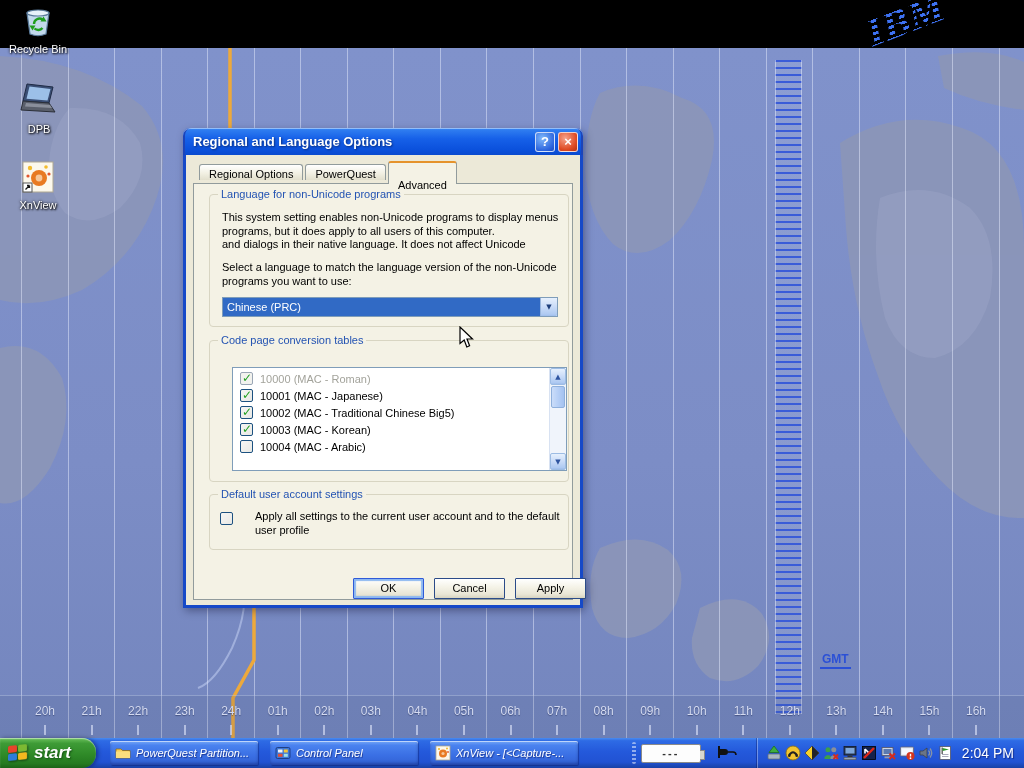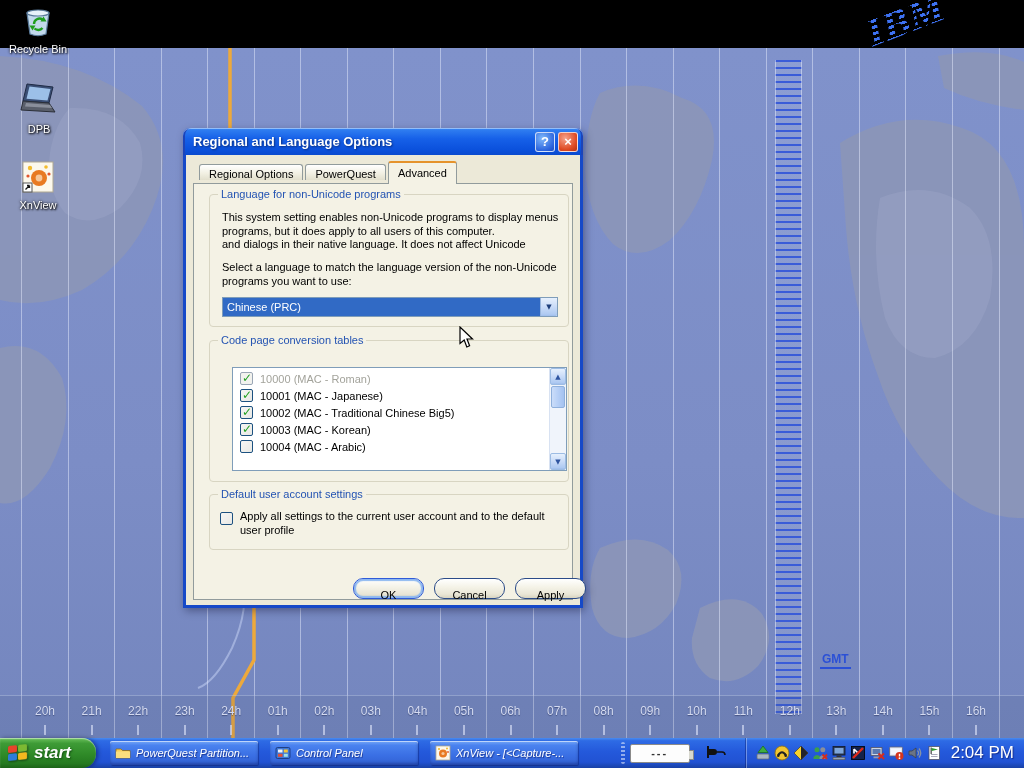--- a/index.html
+++ b/index.html
@@ -45,21 +45,21 @@
     display:flex; align-items:center; justify-content:center; color:#fff; font-weight:bold; font-size:13px; cursor:default; }
   .cap-help { background:radial-gradient(circle at 35% 30%, #7FB8FA, #2E66DE 70%, #1B4BC0); }
   .cap-close { background:radial-gradient(circle at 35% 30%, #F6A38B, #DE4A23 65%, #B23010); }
 
   .dlg-body { position:absolute; left:0; top:27px; width:400px; height:453px; background:#ECE9D8;
     border:3px solid #1649C8; border-top:none; padding:9px 7px; }
 
   .tabs { position:relative; display:flex; margin-left:6px; z-index:2; }
   .tab { height:16px; padding:3px 9px 0 9px; margin-right:2px; font-size:11px;
     background:linear-gradient(180deg,#FFFFFF,#F2F0E3 55%,#E2DFCD); border:1px solid #919B9C; border-bottom:none; border-radius:3px 3px 0 0; }
-  .tab.active { height:23px; margin-top:-3px; padding-top:4px; background:#F4F2E5; border-top:2px solid #E5932C; position:relative; top:0; z-index:3; }
+  .tab.active { height:23px; margin-top:-3px; padding-top:16px; background:#F4F2E5; border-top:2px solid #E5932C; position:relative; top:0; z-index:3; }
 
   .page { position:relative; margin-top:-1px; height:417px; background:#F4F2E5; border:1px solid #919B9C; }
 
   .group { position:absolute; border:1px solid #D8D5C2; border-radius:4px; }
   .group > .glabel { position:absolute; top:-7px; left:8px; background:#F4F2E5; padding:0 3px; color:#2353B2; font-size:11px; }
   #group-nonunicode { left:15px; top:10px; width:360px; height:133px; }
   #group-codepage  { left:15px; top:156px; width:360px; height:142px; }
   #group-useracct  { left:15px; top:310px; width:360px; height:56px; }
 
   .para { position:absolute; left:12px; line-height:13.5px; }
@@ -82,25 +82,25 @@
   .lrow.disabled .ltext { color:#A3A39B; }
 
   .vscroll { width:17px; background:#F0F4FB; border-left:1px solid #D8E2F2; display:flex; flex-direction:column; }
   .sbtn { height:17px; background:linear-gradient(180deg,#E6F0FD,#CCDDF8 45%,#AFCAF2 90%,#9FBDEB); border:1px solid #9DBCE4; border-radius:2px;
     display:flex; align-items:center; justify-content:center; color:#2F55A0; font-size:7px; font-family:"DejaVu Sans",sans-serif; }
   .sthumb { height:22px; margin:1px 1px; background:linear-gradient(90deg,#CBDDF9,#B6CFF6 50%,#A4C2F0); border:1px solid #8FB0DC; border-radius:2px; }
   .strack { flex:1; }
 
   .chkline { position:absolute; left:10px; top:15px; display:flex; }
   .chkline .cb { margin-top:2px; }
-  .chkline .ctext { margin-left:7px; line-height:13.5px; }
+  .chkline .ctext { margin-left:22px; line-height:13.5px; }
 
   .btn-row { position:absolute; left:0; top:394px; width:100%; height:22px; }
-  .xp-btn { position:absolute; width:71px; height:21px; border:1px solid #2B4B88; border-radius:10px;
-    background:linear-gradient(180deg,#FFFFFF,#F4F2E6 45%,#E9E6D6 80%,#D8D4C0); font-size:11px; text-align:center; padding-top:10px; }
+  .xp-btn { position:absolute; width:71px; height:21px; border:1px solid #2B4B88; border-radius:1px;
+    background:linear-gradient(180deg,#FFFFFF,#F4F2E6 45%,#E9E6D6 80%,#D8D4C0); font-size:11px; text-align:center; padding-top:3px; }
   .xp-btn.focused { box-shadow:inset 0 0 1px 2px #8DB8F0; border-color:#2F5BD8; }
   #btn-ok { left:159px; } #btn-cancel { left:240px; } #btn-apply { left:321px; }
 
   
   .cursor { position:absolute; left:459px; top:326px; z-index:40; }
 
   
   .taskbar { position:absolute; left:0; bottom:0; width:1024px; height:30px; z-index:20;
     background:linear-gradient(180deg,#4A8CF0 0%,#2E6BE5 9%,#2459DB 45%,#2152D3 80%,#1941A5 100%);
     display:flex; align-items:center; }
@@ -120,21 +120,21 @@
 
   .tb-spacer { flex:1; }
   .grip { width:4px; height:22px; margin:0 5px; background:repeating-linear-gradient(to bottom, rgba(255,255,255,.5) 0 2px, transparent 2px 4px); border-radius:2px; }
 
   .battery { width:60px; height:19px; background:#FDFDFD; border:1px solid #8A8A8A; border-radius:2px; position:relative; display:flex; align-items:center; justify-content:center; color:#333; font-weight:bold; letter-spacing:2px; }
   .battery::after { content:""; position:absolute; right:-5px; top:5px; width:4px; height:8px; background:#D8D8CE; border:1px solid #8A8A8A; border-left:none; }
   .plug { margin:0 10px 0 14px; }
 
   .tray { display:flex; align-items:center; margin-left:10px; border-left:1px solid rgba(255,255,255,.35); box-shadow:-1px 0 0 rgba(0,0,60,.3); padding-left:8px; height:30px; }
   .tray-ico { width:17px; height:17px; margin-right:2px; display:flex; align-items:center; justify-content:center; }
-  .clock { color:#fff; font-size:17px; margin:0 10px 0 6px; text-shadow:1px 1px 1px rgba(0,0,70,.5); white-space:nowrap; }
+  .clock { color:#fff; font-size:14px; margin:0 10px 0 6px; text-shadow:1px 1px 1px rgba(0,0,70,.5); white-space:nowrap; }
 </style>
 </head>
 <body>
 
 <div class="screen">
 
   <div class="top-band">
     <div class="ibm-logo">IBM</div>
   </div>
 

